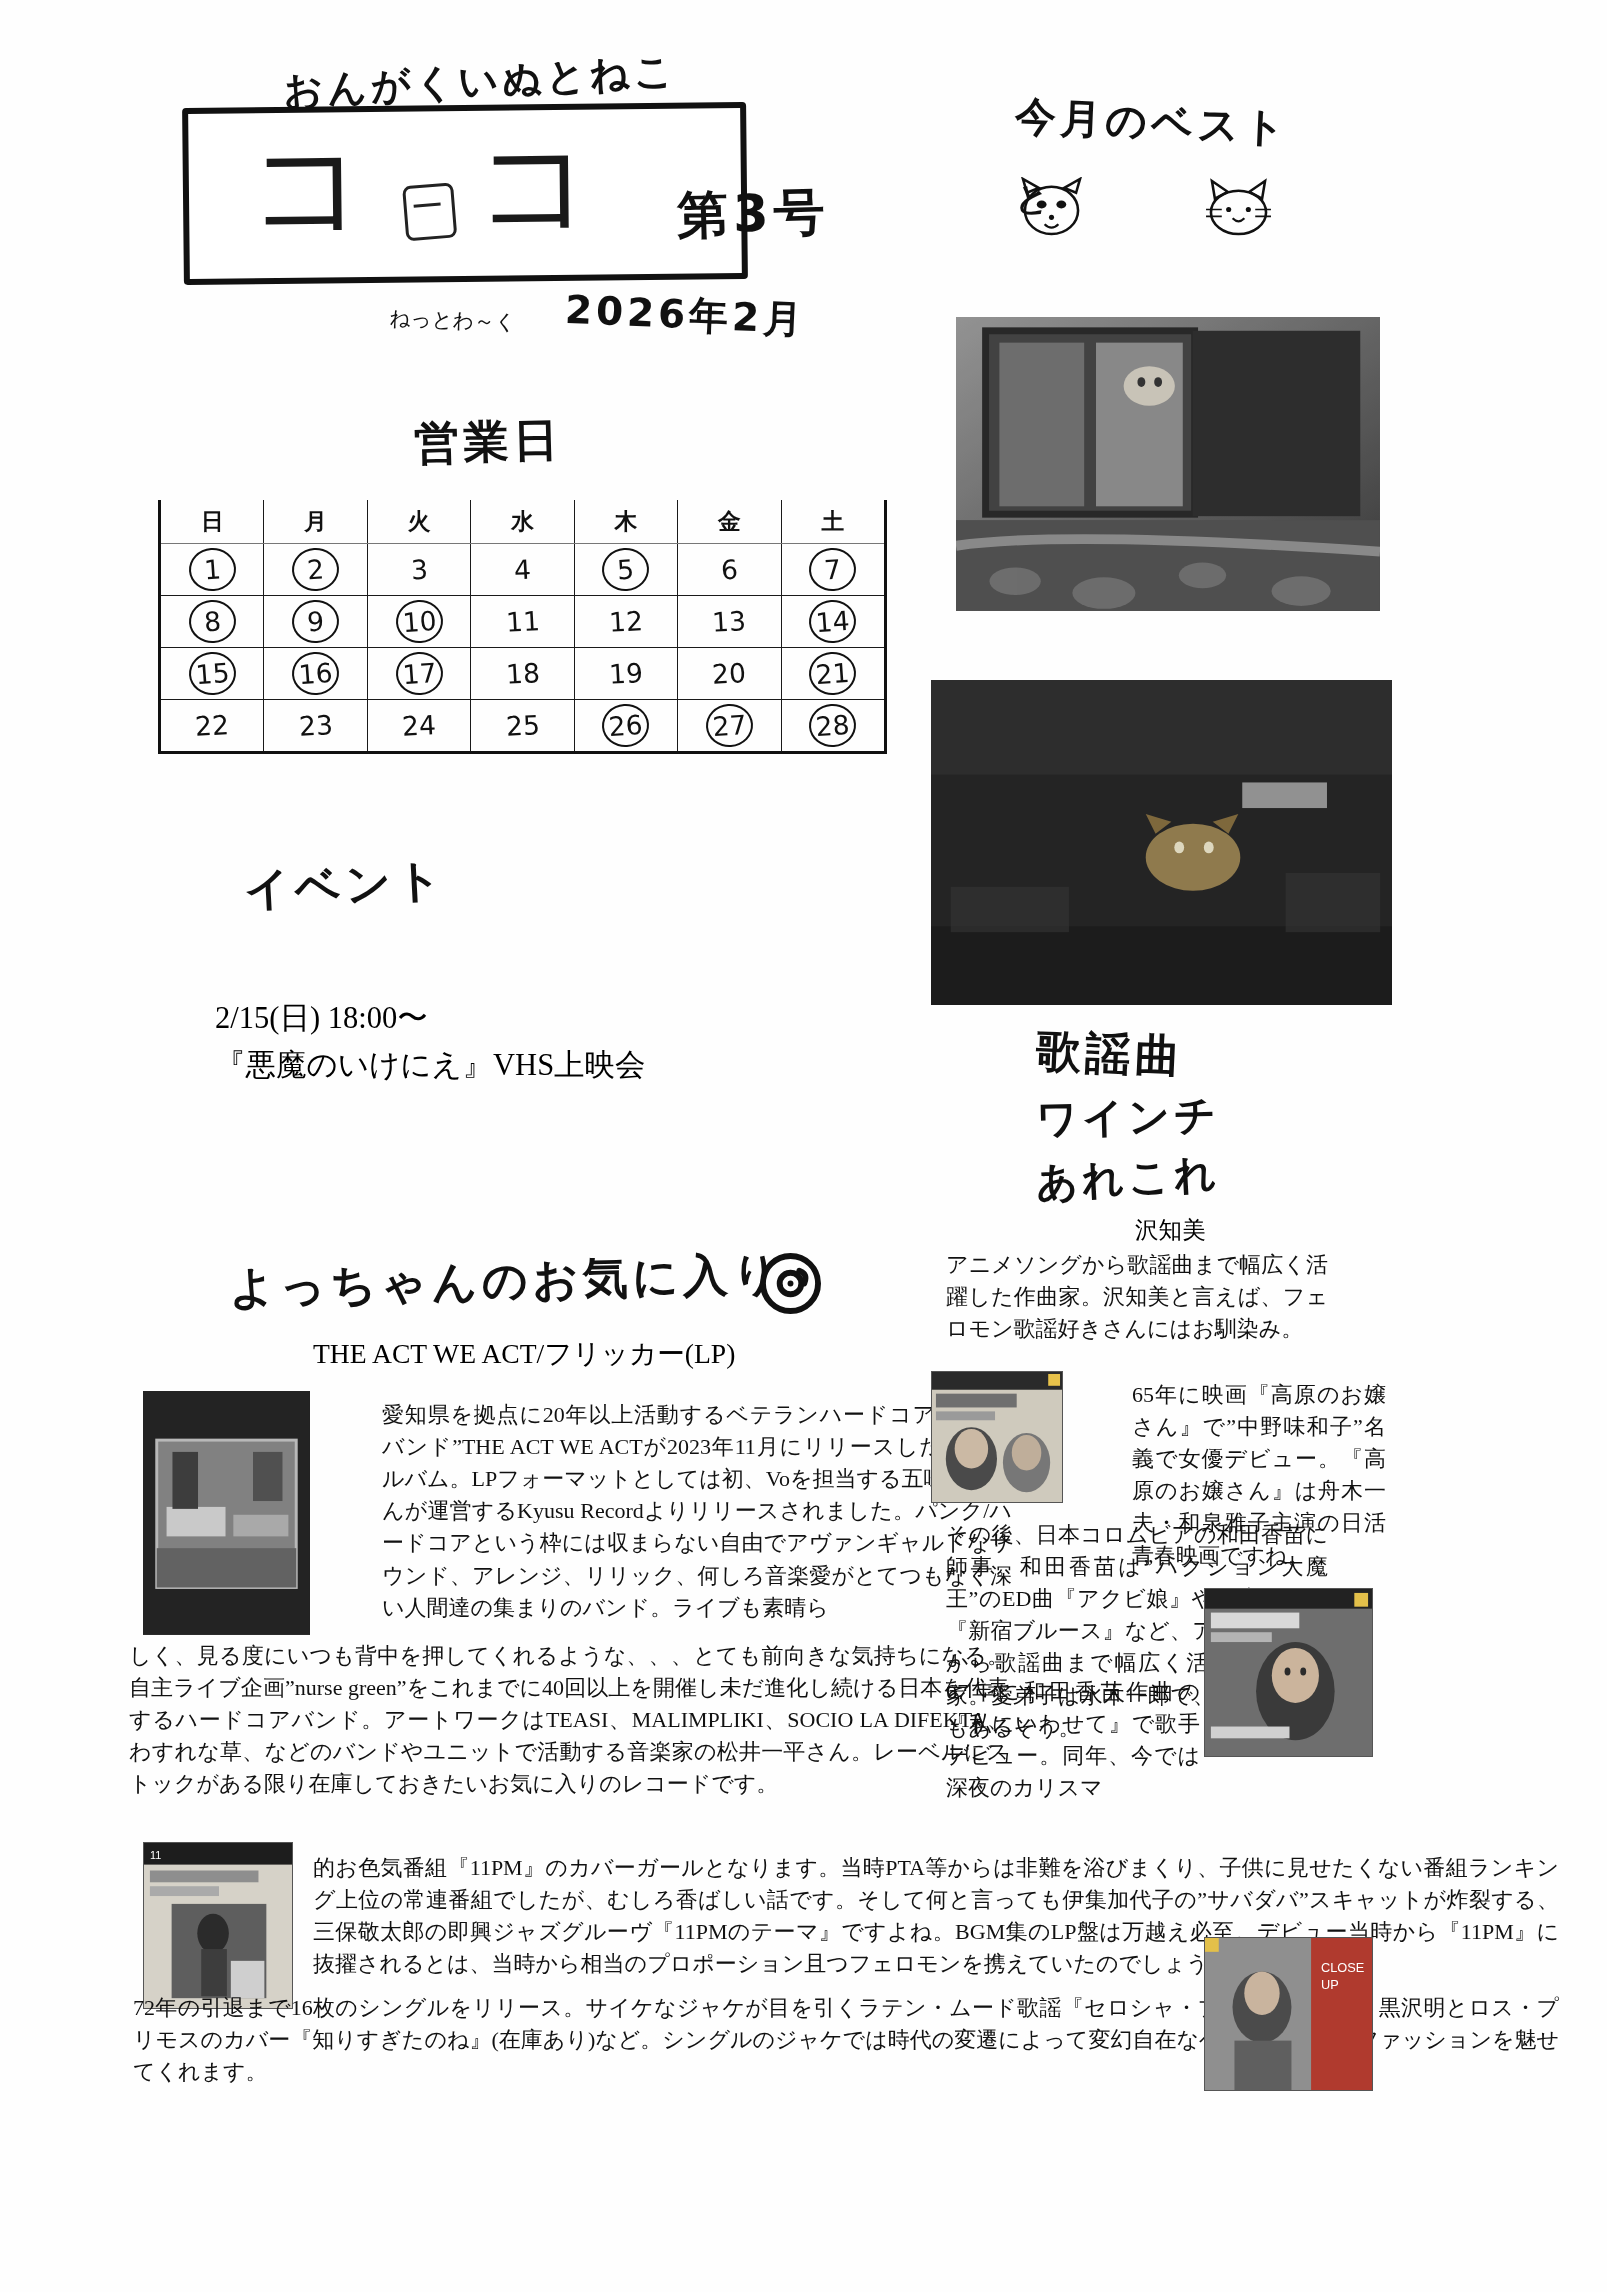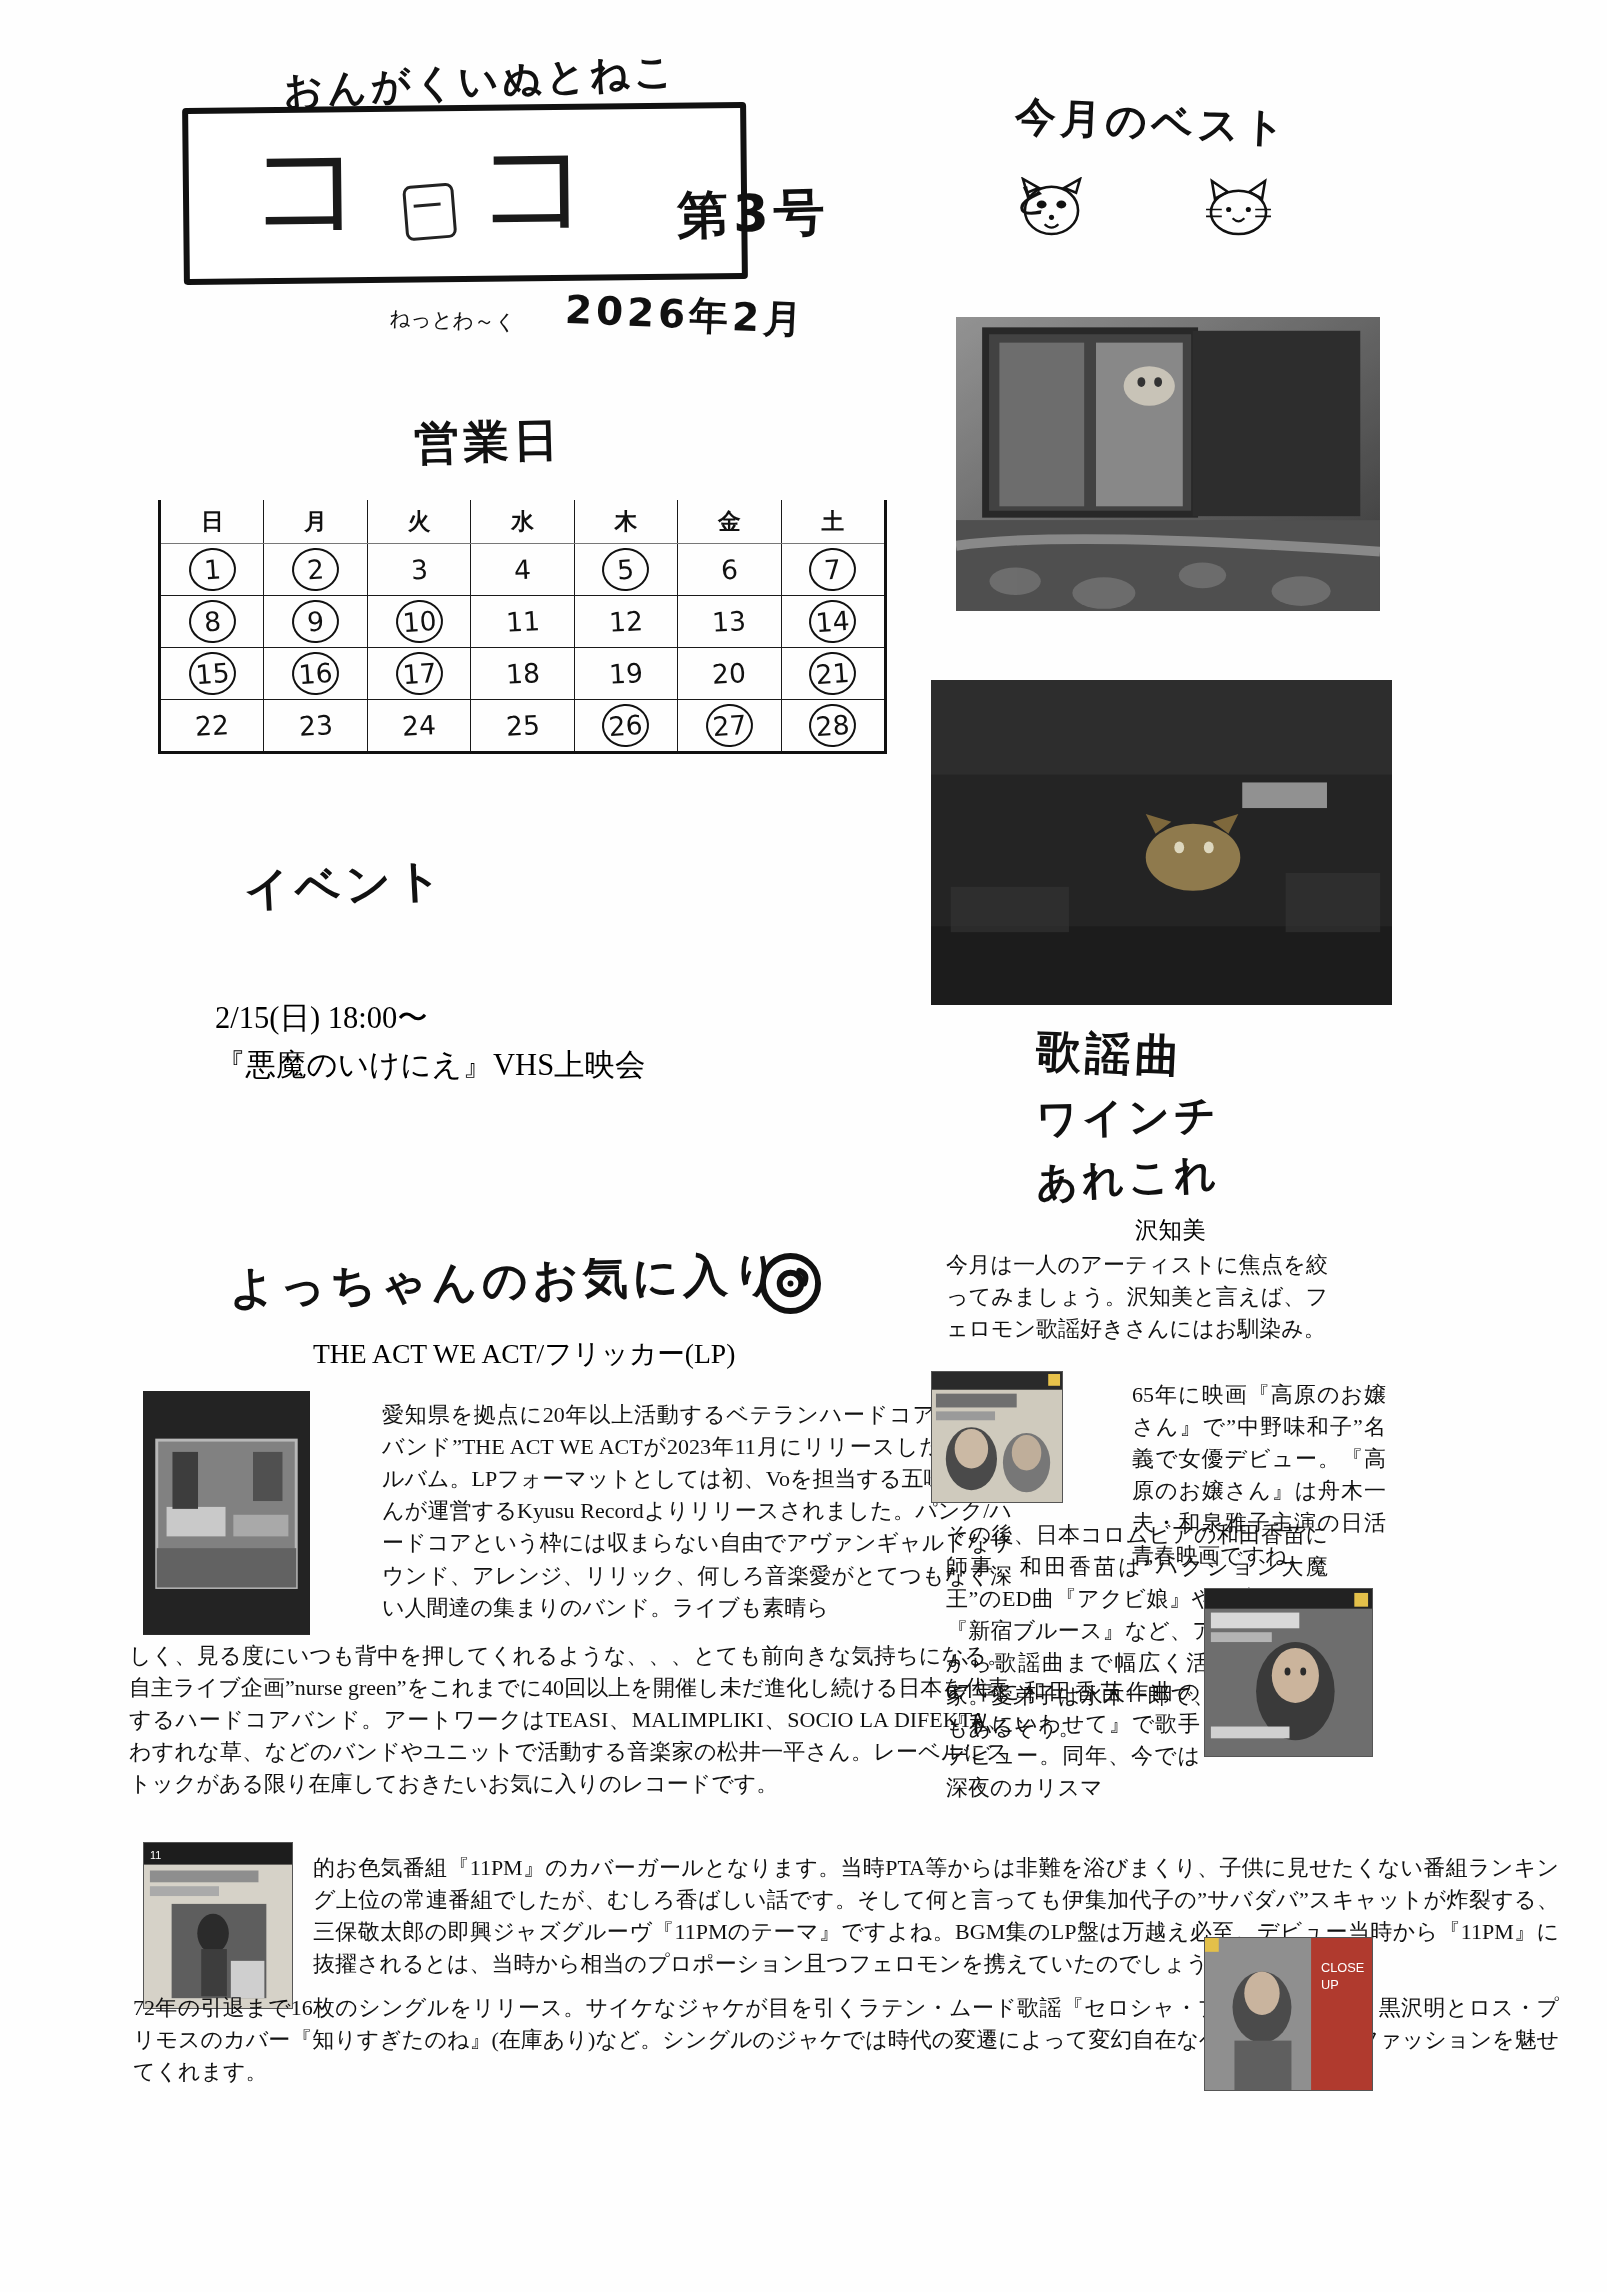--- a/index.html
+++ b/index.html
@@ -316,21 +316,21 @@
       <rect x="58" y="108" width="26" height="48" fill="#3d3d3d"></rect>
       <rect x="88" y="120" width="34" height="38" fill="#cfcfcf"></rect>
     </svg>
   </div>
 
   <div class="body-text" id="art-left-c">的お色気番組『11PM』のカバーガールとなります。当時PTA等からは非難を浴びまくり、子供に見せたくない番組ランキング上位の常連番組でしたが、むしろ香ばしい話です。そして何と言っても伊集加代子の”サバダバ”スキャットが炸裂する、三保敬太郎の即興ジャズグルーヴ『11PMのテーマ』ですよね。BGM集のLP盤は万越え必至。デビュー当時から『11PM』に抜擢されるとは、当時から相当のプロポーション且つフェロモンを携えていたのでしょう。</div>
   <div class="body-text" id="art-left-d">72年の引退まで16枚のシングルをリリース。サイケなジャケが目を引くラテン・ムード歌謡『セロシャ・プロモーサ』や、黒沢明とロス・プリモスのカバー『知りすぎたのね』(在庫あり)など。シングルのジャケでは時代の変遷によって変幻自在なヘアスタイルとファッションを魅せてくれます。</div>
 
   <div id="art-right-head">沢知美</div>
 
-  <div class="body-text" id="art-right-a">今月は一人のアーティストに焦点を絞ってみましょう。沢知美と言えば、フェロモン歌謡好きさんにはお馴染み。</div>
+  <div class="body-text" id="art-right-a">アニメソングから歌謡曲まで幅広く活躍した作曲家。沢知美と言えば、フェロモン歌謡好きさんにはお馴染み。</div>
 
   <div class="sleeve" id="sleeve-kougen">
     <svg viewBox="0 0 132 132" width="130" height="130" preserveAspectRatio="none">
       <rect width="132" height="132" fill="#cfcabd"></rect>
       <rect x="0" y="0" width="132" height="18" fill="#2a2a2a"></rect>
       <rect x="4" y="22" width="82" height="14" fill="#6f6f6f"></rect>
       <rect x="4" y="40" width="60" height="9" fill="#9a9a9a"></rect>
       <ellipse cx="40" cy="88" rx="26" ry="32" fill="#4a4a4a"></ellipse>
       <ellipse cx="40" cy="78" rx="17" ry="20" fill="#cbb9a4"></ellipse>
       <ellipse cx="96" cy="92" rx="24" ry="30" fill="#777"></ellipse>

